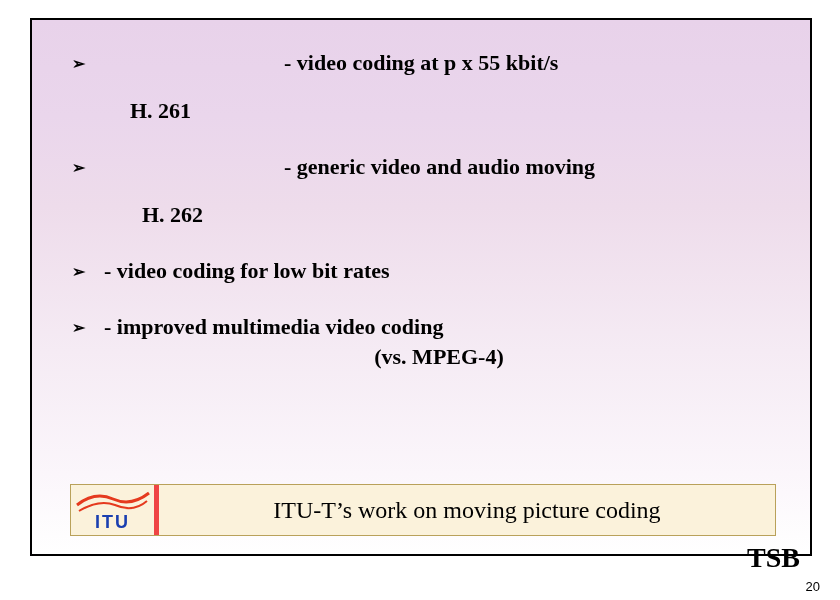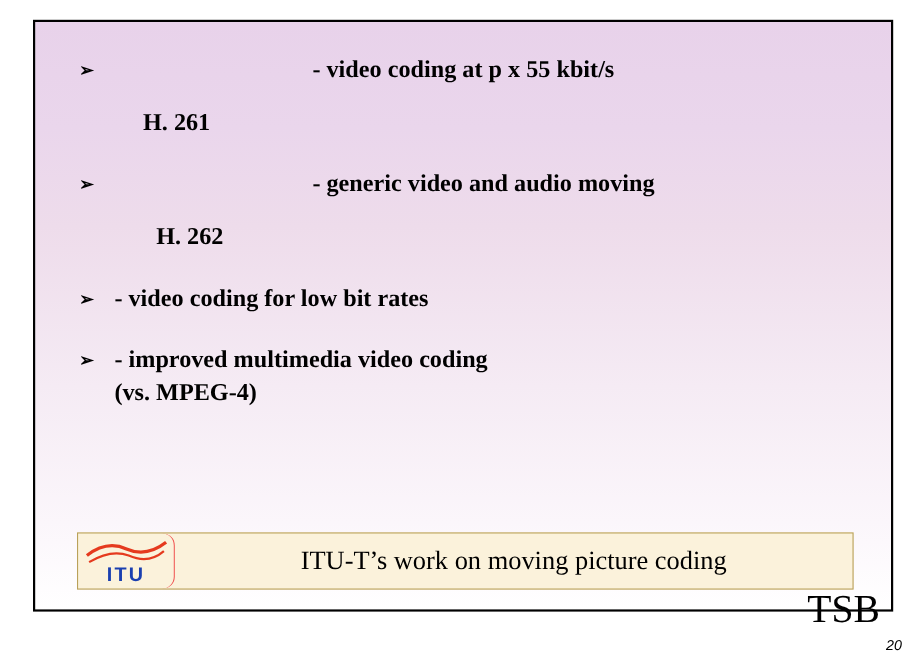--- a/index.html
+++ b/index.html
@@ -49,21 +49,21 @@
     flex: 0 0 180px;
     margin-top: 48px;
   }
   .code-col.indent1 { padding-left: 26px; }
   .code-col.indent2 { padding-left: 38px; }
   .desc-col {
     flex: 1 1 auto;
   }
   .sub {
     display: block;
-    text-align: left;
+    text-align: center;
     padding-right: 8px;
     margin-top: 4px;
   }
   .footer-bar {
     position: absolute;
     left: 38px;
     bottom: 18px;
     width: 706px;
     height: 52px;
     background: #fbf2db;
@@ -72,22 +72,21 @@
     align-items: center;
   }
   .logo-box {
     width: 88px;
     height: 100%;
     display: flex;
     flex-direction: column;
     align-items: center;
     justify-content: center;
     position: relative;
-    border-right: 1px solid #ef4444;
-    border-radius: 11px;
+    border-right: 5px solid #ef4444;
   }
   .logo-swoosh {
     position: absolute;
     top: 2px;
     width: 76px;
     height: 30px;
   }
   .logo-text {
     position: absolute;
     bottom: 2px;
@@ -101,32 +100,32 @@
     flex: 1 1 auto;
     text-align: center;
     font-size: 24px;
     font-weight: normal;
     color: #000;
   }
   .tsb {
     position: absolute;
     right: 40px;
     bottom: 26px;
-    font-size: 36px;
+    font-size: 28px;
     color: #000;
     font-family: "Times New Roman", serif;
+    font-weight: bold;
   }
   .pagenum {
     position: absolute;
     right: 20px;
     bottom: 6px;
     font-size: 13px;
     color: #000;
     font-family: Arial, sans-serif;
-    font-style: italic;
   }
 </style>
 </head>
 <body>
 
 <div class="slide-border">
   <div class="content">
 
     <div class="row">
       <span class="bullet">➢</span>

